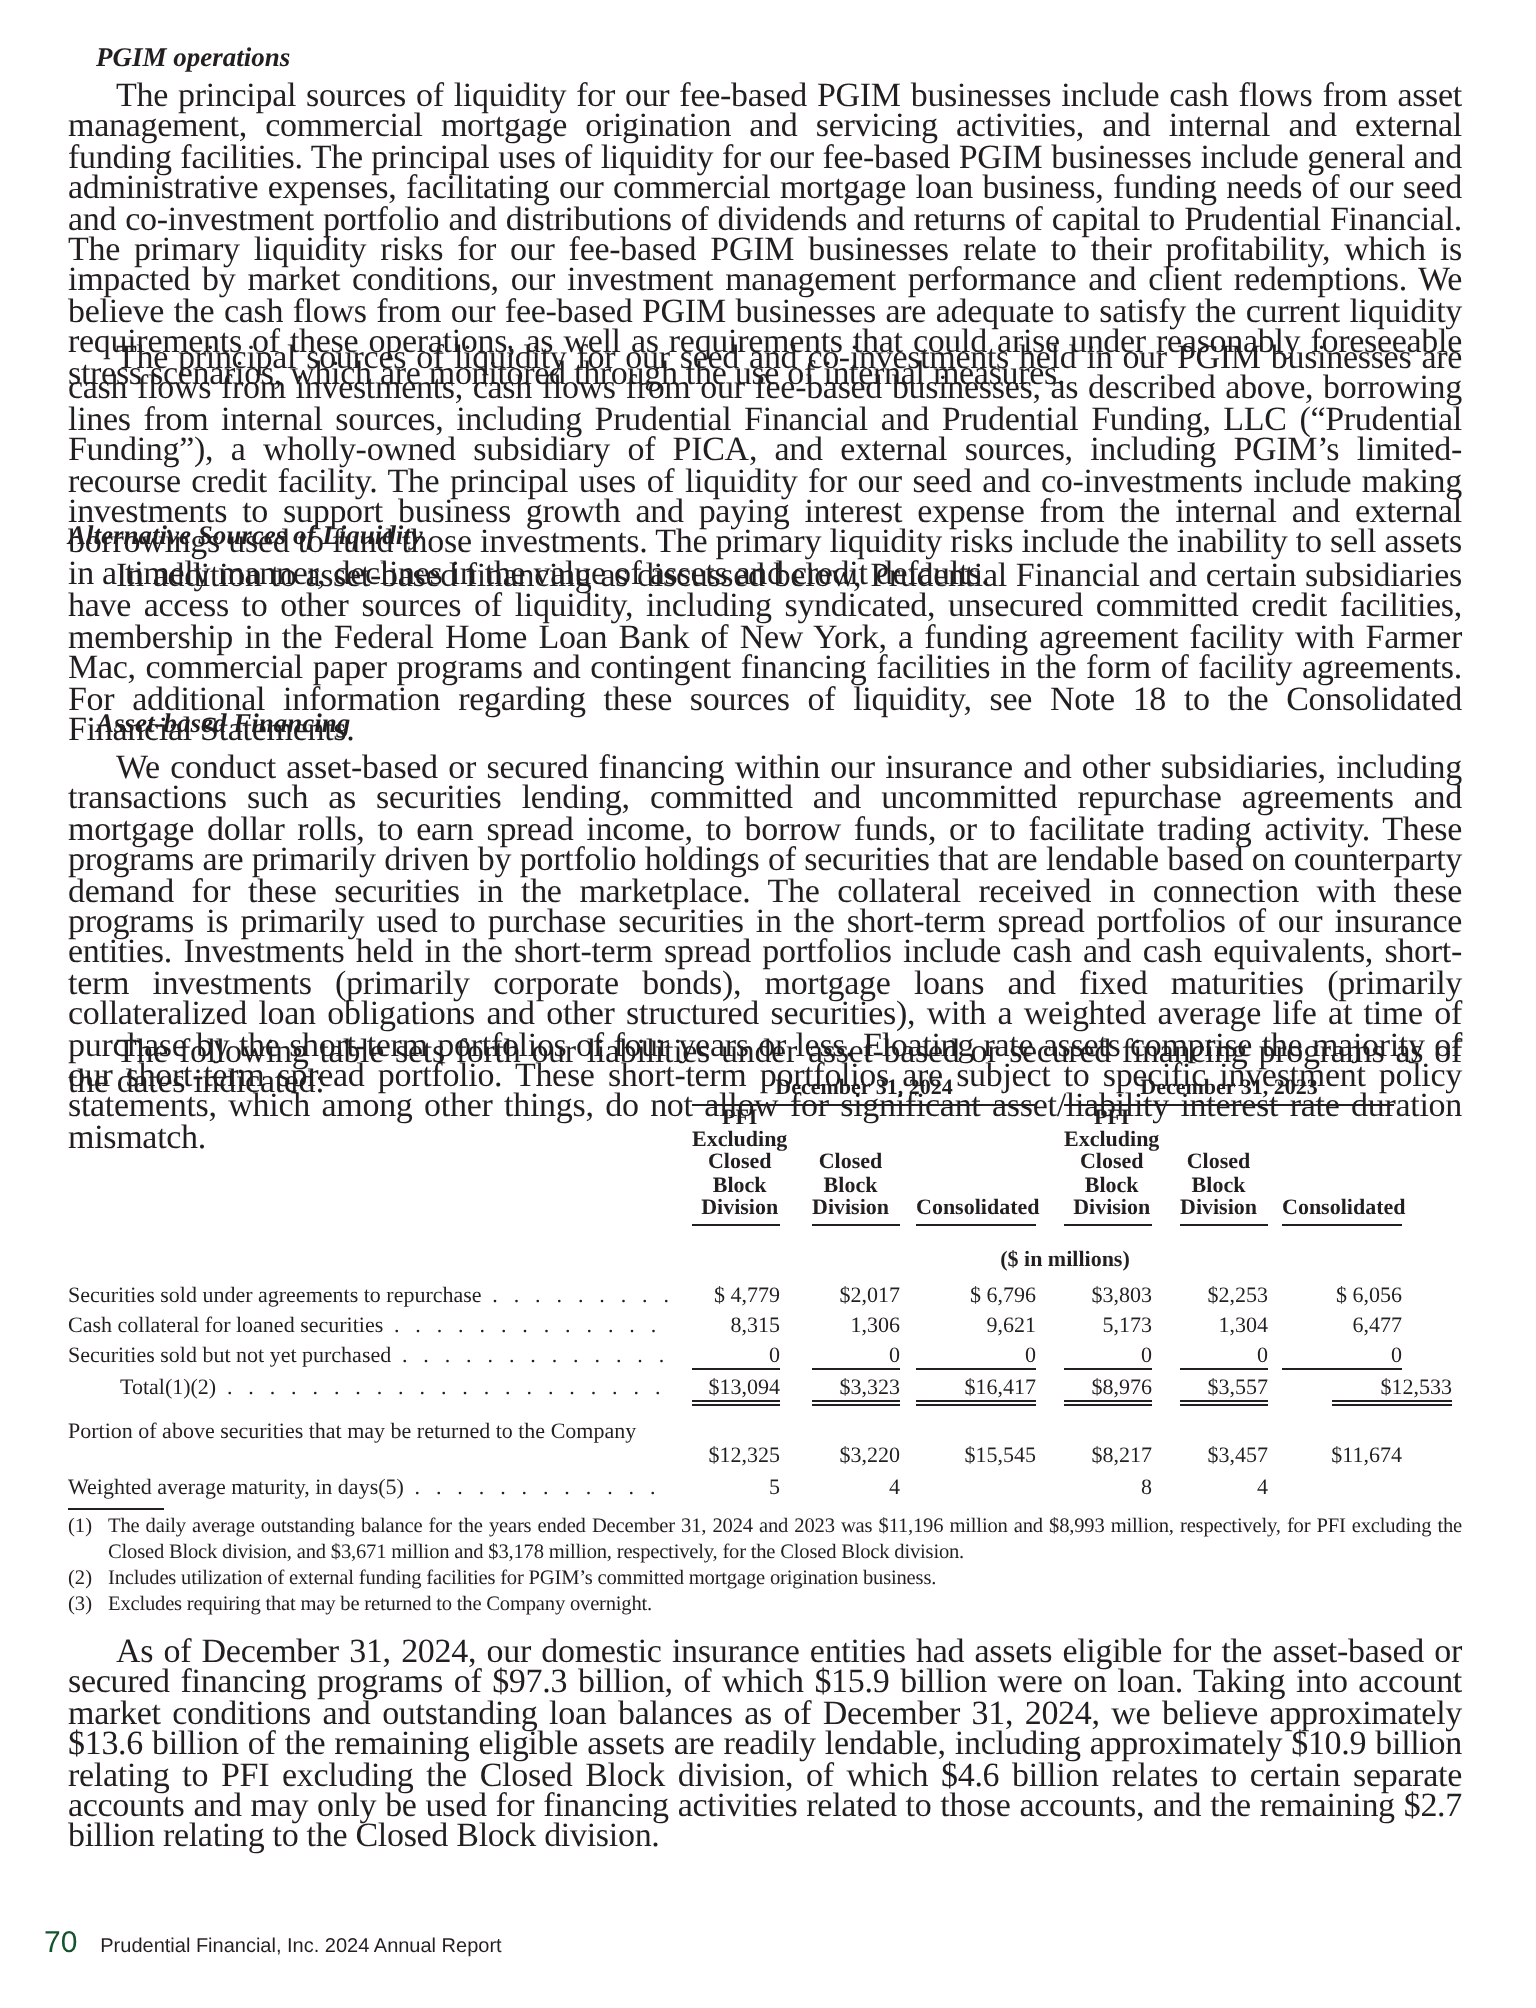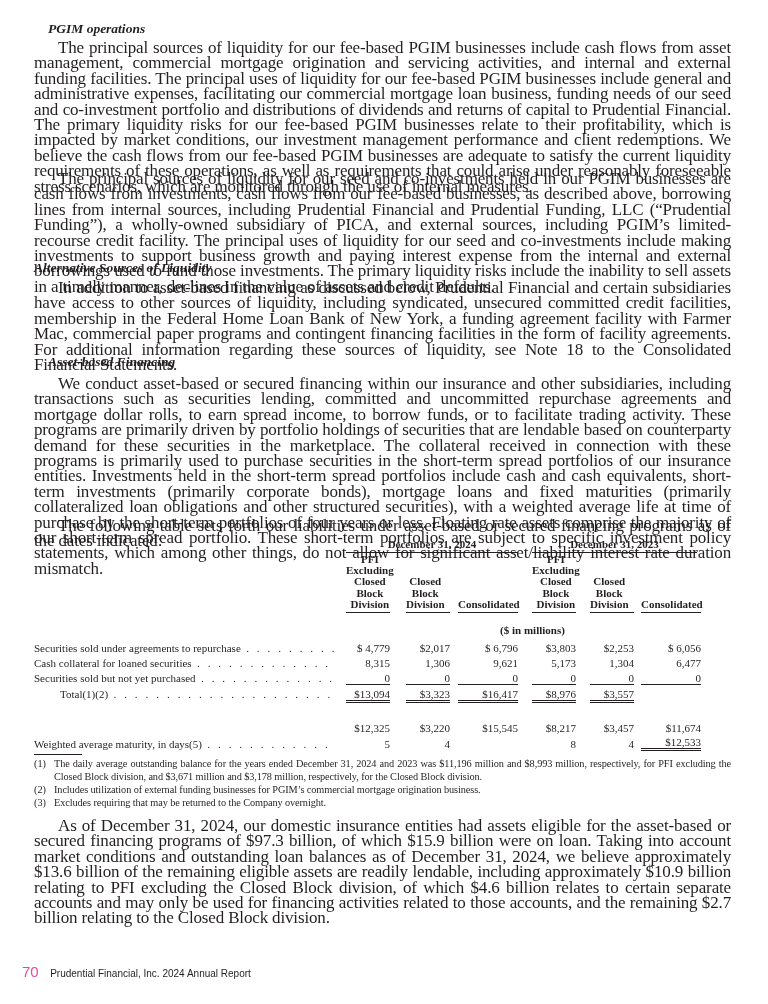--- a/index.html
+++ b/index.html
@@ -37,21 +37,21 @@
   .u1 { border-bottom: 1px solid #231f20; }
   .u2 { border-bottom: 3px double #231f20; }
 
   .footrule { position: absolute; left: 0; top: 754px; width: 48px; border-top: 1px solid #231f20; }
   .fn { position: absolute; left: 0; font-size: 10.3px; line-height: 13px; width: 697px; }
   .fn .num { position: absolute; left: 0; }
   .fn .txt { display: block; padding-left: 20px; text-align: justify; letter-spacing: -0.1px; }
   #s4-p1 { position: absolute; top: 818px; }
 
   .footer { position: absolute; left: 22px; top: 963px; font-family: "Liberation Sans", "DejaVu Sans", sans-serif; }
-  .footer .pg { font-size: 15px; color: #ec4899; }
+  .footer .pg { font-size: 15px; color: #14532d; }
   .footer .rpt { font-size: 10px; margin-left: 7px; color: #231f20; }
 </style>
 </head>
 <body>
 
 <div class="page">
 
   <h3 id="s1-title" class="h-ital sub-indent">PGIM operations</h3>
   <p id="s1-p1" class="body">The principal sources of liquidity for our fee-based PGIM businesses include cash flows from asset management, commercial mortgage origination and servicing activities, and internal and external funding facilities. The principal uses of liquidity for our fee-based PGIM businesses include general and administrative expenses, facilitating our commercial mortgage loan business, funding needs of our seed and co-investment portfolio and distributions of dividends and returns of capital to Prudential Financial. The primary liquidity risks for our fee-based PGIM businesses relate to their profitability, which is impacted by market conditions, our investment management performance and client redemptions. We believe the cash flows from our fee-based PGIM businesses are adequate to satisfy the current liquidity requirements of these operations, as well as requirements that could arise under reasonably foreseeable stress scenarios, which are monitored through the use of internal measures.</p>
   <p id="s1-p2" class="body">The principal sources of liquidity for our seed and co-investments held in our PGIM businesses are cash flows from investments, cash flows from our fee-based businesses, as described above, borrowing lines from internal sources, including Prudential Financial and Prudential Funding, LLC (“Prudential Funding”), a wholly-owned subsidiary of PICA, and external sources, including PGIM’s limited-recourse credit facility. The principal uses of liquidity for our seed and co-investments include making investments to support business growth and paying interest expense from the internal and external borrowings used to fund those investments. The primary liquidity risks include the inability to sell assets in a timely manner, declines in the value of assets and credit defaults.</p>
@@ -131,24 +131,25 @@
       <div class="val u1" style="left:607px;width:60px;"><span>0</span></div>
     </div>
 
     <div class="row" style="top:150px;">
       <div class="lbl" style="width:300px;padding-left:26px;box-sizing:border-box;"><span>Total(1)(2)</span><span class="dots"> . . . . . . . . . . . . . . . . . . . . . . . . . . . .</span></div>
       <div class="val u2" style="left:312px;width:44px;"><span>$13,094</span></div>
       <div class="val u2" style="left:372px;width:44px;"><span>$3,323</span></div>
       <div class="val u2" style="left:424px;width:60px;"><span>$16,417</span></div>
       <div class="val u2" style="left:498px;width:44px;"><span>$8,976</span></div>
       <div class="val u2" style="left:556px;width:44px;"><span>$3,557</span></div>
-      <div class="val u2" style="left:607px;width:60px;margin-top:48px;"><span>$12,533</span></div>
+      <div class="val u2" style="left:632px;width:60px;"><span>$12,533</span></div>
     </div>
 
     <div class="row" style="top:172px;height:30px;">
+      <div class="lbl" style="width:300px;top:0;">Portion of above securities that may be returned to the Company</div>
       <div class="val" style="left:312px;width:44px;top:12px;"><span>$12,325</span></div>
       <div class="val" style="left:372px;width:44px;top:12px;"><span>$3,220</span></div>
       <div class="val" style="left:424px;width:60px;top:12px;"><span>$15,545</span></div>
       <div class="val" style="left:498px;width:44px;top:12px;"><span>$8,217</span></div>
       <div class="val" style="left:556px;width:44px;top:12px;"><span>$3,457</span></div>
       <div class="val" style="left:607px;width:60px;top:12px;"><span>$11,674</span></div>
     </div>
 
     <div class="row" style="top:200px;">
       <div class="lbl" style="width:300px;"><span>Weighted average maturity, in days(5)</span><span class="dots"> . . . . . . . . . . . . . . . .</span></div>
@@ -162,21 +163,21 @@
   </div>
 
   <div class="footrule"></div>
 
   <div class="fn" style="top:757px;">
     <span class="num">(1)</span>
     <span class="txt">The daily average outstanding balance for the years ended December 31, 2024 and 2023 was $11,196 million and $8,993 million, respectively, for PFI excluding the Closed Block division, and $3,671 million and $3,178 million, respectively, for the Closed Block division.</span>
   </div>
   <div class="fn" style="top:783px;">
     <span class="num">(2)</span>
-    <span class="txt">Includes utilization of external funding businesses for PGIM’s commercial mortgage origination business.</span>
+    <span class="txt">Includes utilization of external funding facilities for PGIM’s committed mortgage origination business.</span>
   </div>
   <div class="fn" style="top:796px;">
     <span class="num">(3)</span>
     <span class="txt">Excludes requiring that may be returned to the Company overnight.</span>
   </div>
 
   <p id="s4-p1" class="body">As of December 31, 2024, our domestic insurance entities had assets eligible for the asset-based or secured financing programs of $97.3 billion, of which $15.9 billion were on loan. Taking into account market conditions and outstanding loan balances as of December 31, 2024, we believe approximately $13.6 billion of the remaining eligible assets are readily lendable, including approximately $10.9 billion relating to PFI excluding the Closed Block division, of which $4.6 billion relates to certain separate accounts and may only be used for financing activities related to those accounts, and the remaining $2.7 billion relating to the Closed Block division.</p>
 </div>
 
 <div class="footer">

